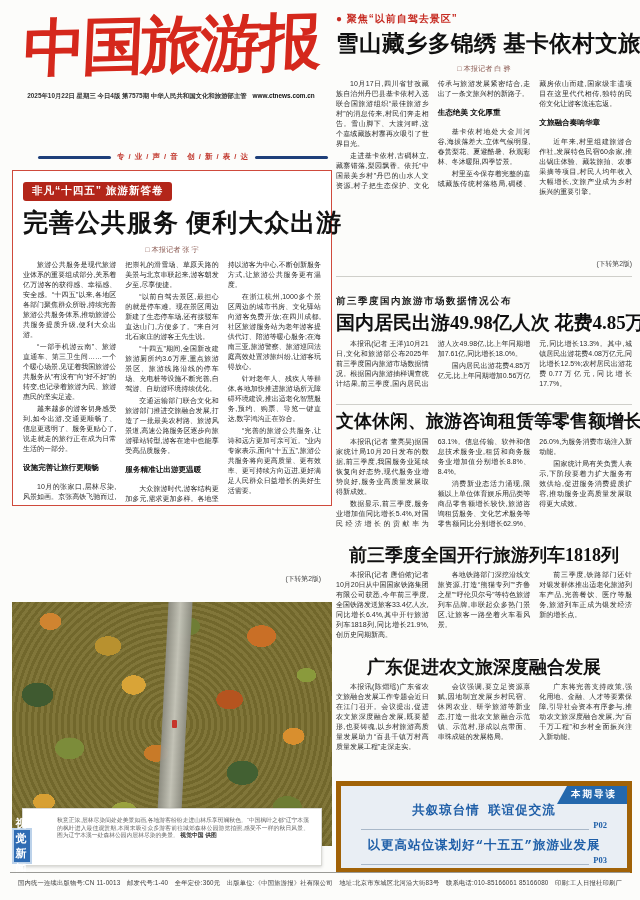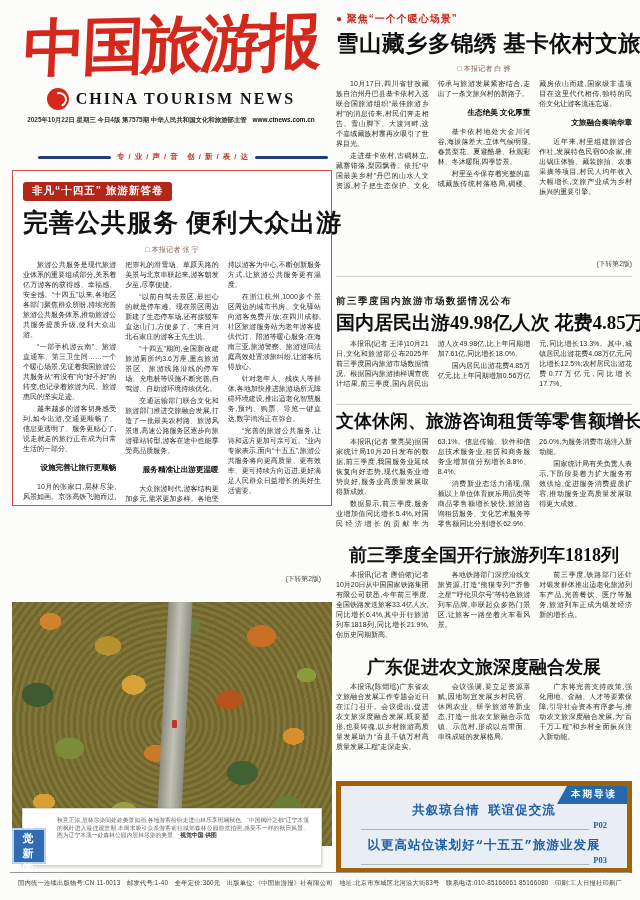--- a/index.html
+++ b/index.html
@@ -26,21 +26,21 @@
   .slogan{position:absolute;left:38px;top:152px;width:290px;display:flex;align-items:center;gap:6px;}
   .slogan .bar{flex:1;height:3px;background:#1e3f7a;border-radius:2px;}
   .slogan .txt{font-size:7.5px;color:#c23a30;font-weight:700;letter-spacing:1px;white-space:nowrap;}
   
   .lead{position:absolute;left:12px;top:170px;width:320px;height:336px;border:1.5px solid #cf4a3c;box-sizing:border-box;padding:9px 10px 4px;background:#fff;}
   .lead-badge{display:inline-block;background:#b3261a;color:#fff;font-size:10.5px;font-weight:700;padding:2px 9px 3px;border-radius:3px;letter-spacing:1px;}
   .lead-headline{font-family:"Liberation Serif",serif;font-weight:900;font-size:25px;line-height:32px;color:#121212;text-align:center;margin-top:6px;letter-spacing:1px;white-space:nowrap;}
   .byline{text-align:center;font-size:7.2px;color:#8a5a52;margin:6px 0 5px;}
   .cols{column-gap:9px;text-align:justify;font-size:7px;line-height:10px;color:#2b2b2b;overflow:hidden;}
   .cols p{margin:0 0 2px;text-indent:2em;}
-  .cols h4{margin:9px 0;text-align:right;font-size:7.6px;color:#111;break-inside:avoid;}
+  .cols h4{margin:9px 0;text-align:left;font-size:7.6px;color:#111;break-inside:avoid;}
   .lead .cols{column-count:3;height:312px;}
   .jump{text-align:right;font-size:6.8px;color:#444;margin-top:2px;}
   
   .photo-wrap{position:absolute;left:12px;top:602px;width:320px;height:268px;}
   .photo{position:relative;width:320px;height:244px;overflow:hidden;background-color:#7a6f2f;
     background-image:
       radial-gradient(18px 14px at 12% 8%, #d08430 60%, transparent 61%),
       radial-gradient(22px 16px at 30% 18%, #b8912f 60%, transparent 61%),
       radial-gradient(20px 15px at 55% 10%, #6f7d35 60%, transparent 61%),
       radial-gradient(24px 18px at 78% 14%, #c96f26 60%, transparent 61%),
@@ -57,21 +57,21 @@
       radial-gradient(20px 16px at 60% 90%, #b4661f 60%, transparent 61%),
       radial-gradient(24px 18px at 86% 84%, #6d7c33 60%, transparent 61%),
       repeating-radial-gradient(circle at 50% 50%, rgba(0,0,0,.07) 0 3px, rgba(255,255,255,.05) 3px 6px);
   }
   .road{position:absolute;left:150px;top:-6px;width:24px;height:260px;background:linear-gradient(90deg,#8e8e85,#c6c6bc 50%,#8e8e85);transform:skewX(-3deg);opacity:.95;}
   .car{position:absolute;left:160px;top:118px;width:5px;height:8px;background:#c6342a;border-radius:1px;}
   .caption-card{position:absolute;left:10px;top:206px;width:300px;height:58px;background:#fff;border:1px solid #d9d9d4;box-shadow:0 1px 3px rgba(0,0,0,.18);box-sizing:border-box;padding:5px 12px 3px 34px;}
   .caption-title{text-align:center;font-weight:800;font-size:11px;color:#222;letter-spacing:2px;font-family:"Liberation Serif",serif;}
   .caption-text{margin-top:3px;font-size:5.8px;line-height:7.6px;color:#666;text-align:justify;}
   .caption-credit{font-weight:700;color:#333;}
-  .vn-badge{position:absolute;left:0;top:226px;width:34px;height:36px;background:#2f6cb3;border:2px solid #bcd2ea;box-sizing:border-box;
+  .vn-badge{position:absolute;left:0;top:226px;width:20px;height:36px;background:#2f6cb3;border:2px solid #bcd2ea;box-sizing:border-box;
     color:#fff;font-weight:800;font-size:11px;line-height:15px;text-align:center;letter-spacing:2px;
     display:flex;align-items:center;justify-content:center;padding:0 4px;word-break:break-all;}
   
   .right-col{position:absolute;left:336px;top:10px;width:296px;}
   .kicker-red{color:#c62b22;font-weight:800;font-size:10px;letter-spacing:1px;}
   .kicker-black{color:#222;font-weight:800;font-size:9.5px;letter-spacing:1.5px;margin-top:18px;}
   .hl1{font-family:"Liberation Serif",serif;font-weight:900;font-size:22.5px;line-height:28px;text-align:center;color:#101010;letter-spacing:.5px;margin-top:4px;white-space:nowrap;}
   .hl2{font-family:"Liberation Serif",serif;font-weight:900;font-size:19px;line-height:24px;text-align:center;color:#101010;margin-top:3px;white-space:nowrap;}
   .hl3{font-family:"Liberation Serif",serif;font-weight:900;font-size:18px;line-height:23px;text-align:center;color:#101010;margin-top:3px;white-space:nowrap;}
   .right-col .cols{column-count:3;}
@@ -92,24 +92,20 @@
   .hl-page{color:#1f5fa8;font-weight:700;font-size:8.5px;font-family:"Liberation Serif",serif;}
   
   .footer{position:absolute;left:10px;top:872px;width:620px;border-top:1.5px solid #9a9a96;padding-top:6px;}
   .footer-text{font-size:6.3px;color:#3a3a3a;text-align:center;white-space:nowrap;letter-spacing:.2px;}
 </style>
 </head>
 <body>
 
 <div class="masthead">
   <div class="cn-title">中国旅游报</div>
-  <div class="en-row">
-    <span class="logo"></span>
-    <span class="en-title">CHINA TOURISM NEWS</span>
-  </div>
   <div class="dateline">
     <span>2025年10月22日 星期三 今日4版 第7575期 中华人民共和国文化和旅游部主管</span>
     <span class="site">www.ctnews.com.cn</span>
   </div>
 </div>
 <div class="slogan">
   <span class="bar"></span>
   <span class="txt">专 / 业 / 声 / 音　创 / 新 / 表 / 达</span>
   <span class="bar"></span>
 </div>
@@ -146,21 +142,21 @@
       <span>秋意正浓,层林尽染间处处美景如画,各地游客纷纷走进山林乐享斑斓秋色。“中国枫叶之都”辽宁本溪的枫叶进入最佳观赏期,本周末吸引众多游客前往城郊森林公园游览拍照,感受不一样的秋日风景。图为辽宁本溪一处森林公园内层林尽染的美景。</span>
       <span class="caption-credit">视觉中国 供图</span>
     </div>
   </div>
   <div class="vn-badge">视觉新闻</div>
 </div>
 
 <div class="right-col">
 
   <div class="sec">
-    <div class="kicker-red">● 聚焦“一个个暖心场景”</div>
+    <div class="kicker-red">● 聚焦“以前自驾去景区”</div>
     <div class="hl1">雪山藏乡多锦绣 基卡依村文旅兴</div>
     <div class="byline">□ 本报记者 白 骅</div>
     <div class="cols village-body">
       <p>10月17日,四川省甘孜藏族自治州丹巴县基卡依村入选联合国旅游组织“最佳旅游乡村”的消息传来,村民们奔走相告。雪山脚下、大渡河畔,这个嘉绒藏族村寨再次吸引了世界目光。</p>
       <p>走进基卡依村,古碉林立,藏寨错落,梨园飘香。依托“中国最美乡村”丹巴的山水人文资源,村子把生态保护、文化传承与旅游发展紧密结合,走出了一条文旅兴村的新路子。</p>
       <h4>生态绝美 文化厚重</h4>
       <p>基卡依村地处大金川河谷,海拔落差大,立体气候明显,春赏梨花、夏避酷暑、秋观彩林、冬沐暖阳,四季皆景。</p>
       <p>村里至今保存着完整的嘉绒藏族传统村落格局,碉楼、藏房依山而建,国家级非遗项目在这里代代相传,独特的民俗文化让游客流连忘返。</p>
       <h4>文旅融合奏响华章</h4>
       <p>近年来,村里组建旅游合作社,发展特色民宿60余家,推出锅庄体验、藏装旅拍、农事采摘等项目,村民人均年收入大幅增长,文旅产业成为乡村振兴的重要引擎。</p>

